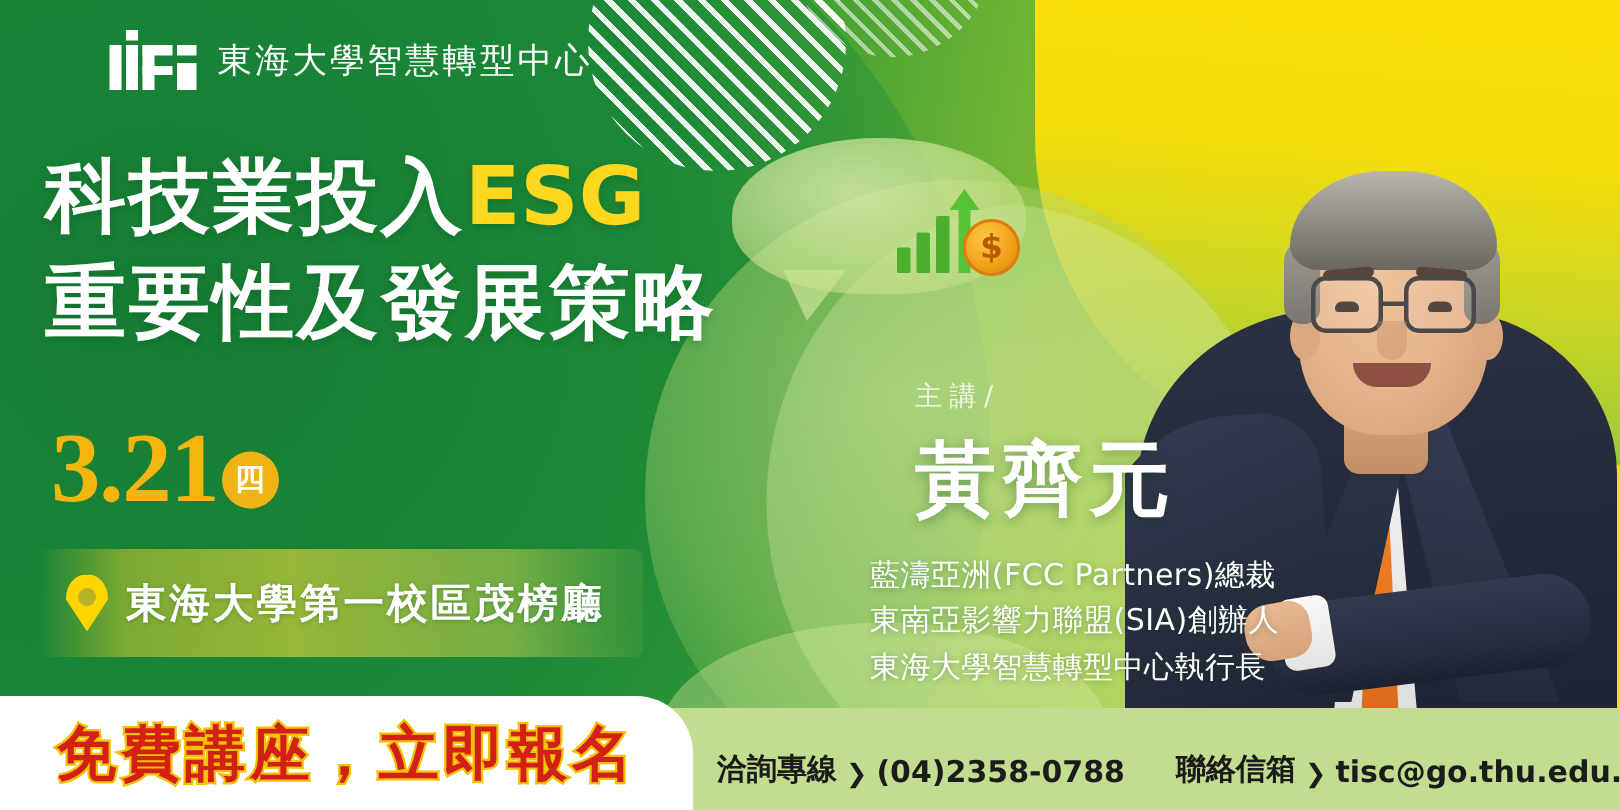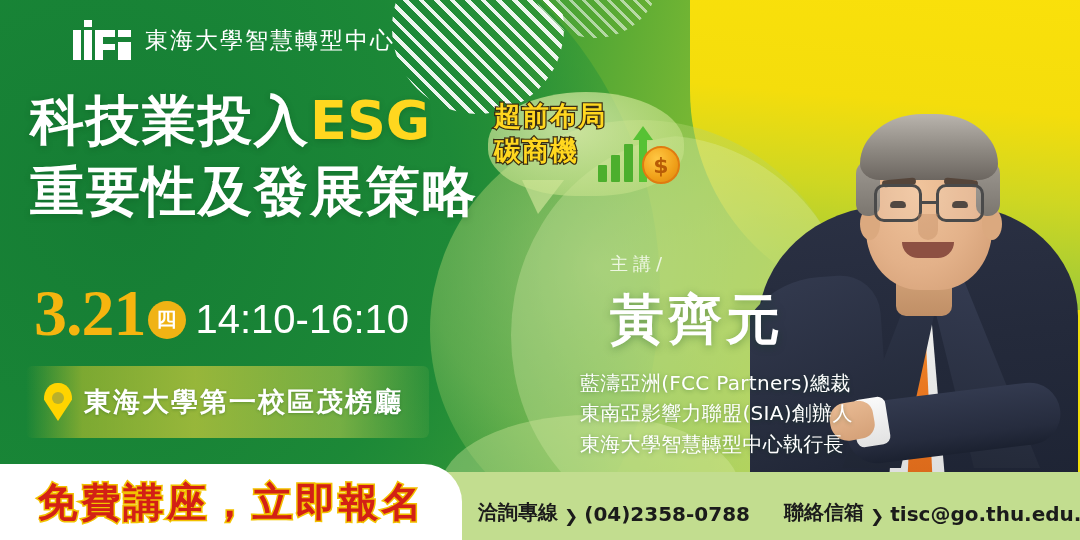--- a/index.html
+++ b/index.html
@@ -211,21 +211,21 @@
   .header { position: absolute; left: 26px; top: 20px; display: flex; align-items: center; gap: 14px; padding-left: 47px; }
   .logo-mark { width: 58px; height: 40px; position: relative; }
   .logo-mark span { position: absolute; background: #ffffff; }
   .org-name {
     color: #ffffff; font-size: 23px; letter-spacing: 2px; font-weight: 500;
     font-family: "DejaVu Sans", "Liberation Sans", sans-serif;
     white-space: nowrap;
   }
 
   
-  .title-block { position: absolute; left: 30px; top: 85px; }
+  .title-block { position: absolute; left: 30px; top: 95px; }
   .title-line {
     font-size: 54px; font-weight: 700; color: #ffffff;
     letter-spacing: 2px; line-height: 1.32; white-space: nowrap;
     font-family: "DejaVu Sans", "Liberation Sans", sans-serif;
     text-shadow: 0 2px 6px rgba(0,60,20,0.25);
   }
   .esg { color: #ffd71f; font-weight: 800; letter-spacing: 0px; }
 
   
   .badge {
@@ -443,38 +443,33 @@
   <div class="title-block">
     <div class="title-line">
       <span>科技業投入</span><span class="esg">ESG</span>
     </div>
     <div class="title-line">重要性及發展策略</div>
   </div>
 
   <div class="badge">
     <div class="badge-tail"></div>
     <div class="badge-bubble"></div>
-    <div class="badge-text">
-      <div class="badge-line">超前布局</div>
-      <div class="badge-line">碳商機</div>
-    </div>
     <div class="badge-chart">
       <div class="bar b1"></div>
       <div class="bar b2"></div>
       <div class="bar b3"></div>
       <div class="arrow-stem"></div>
       <div class="arrow-head"></div>
       <div class="coin">$</div>
     </div>
   </div>
 
   <div class="datetime">
     <div class="date-num">3.21</div>
     <div class="day-chip">四</div>
-    <div class="time-text">14:10-16:10</div>
   </div>
 
   <div class="venue">
     <div class="pin">
       <div class="pin-body"></div>
       <div class="pin-hole"></div>
     </div>
     <div class="venue-text">東海大學第一校區茂榜廳</div>
   </div>
 

